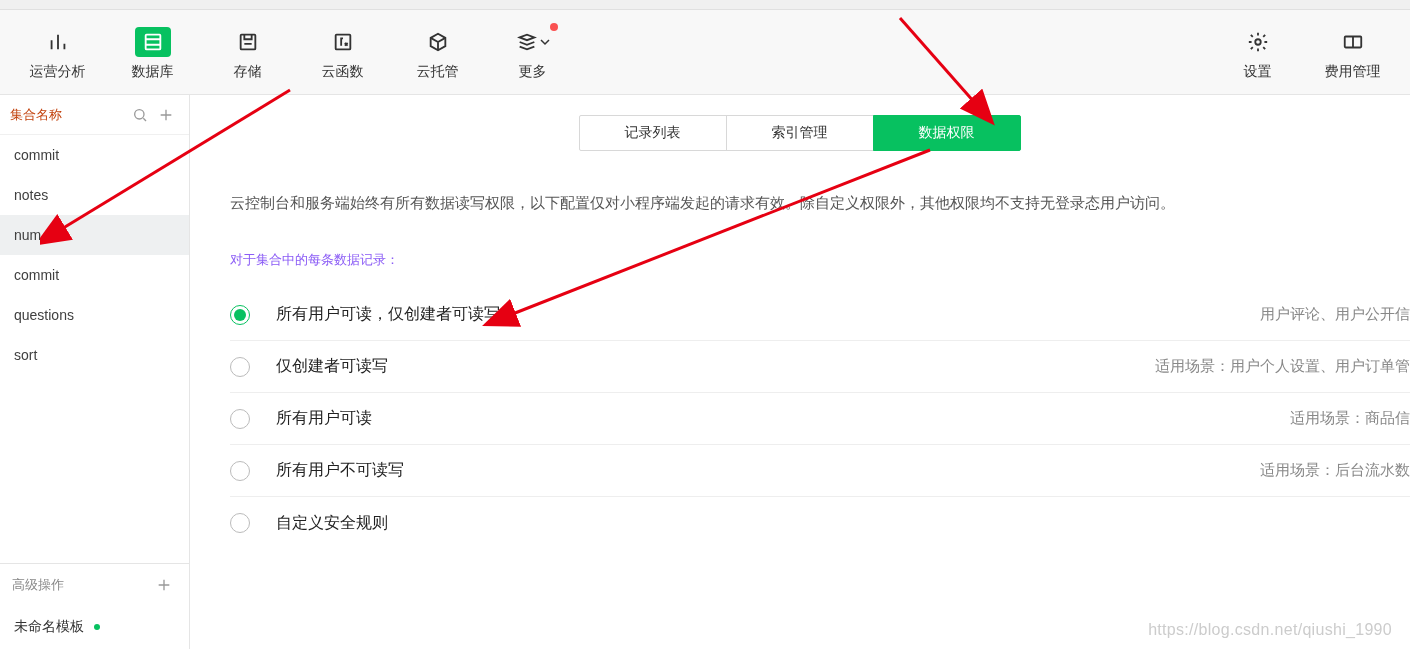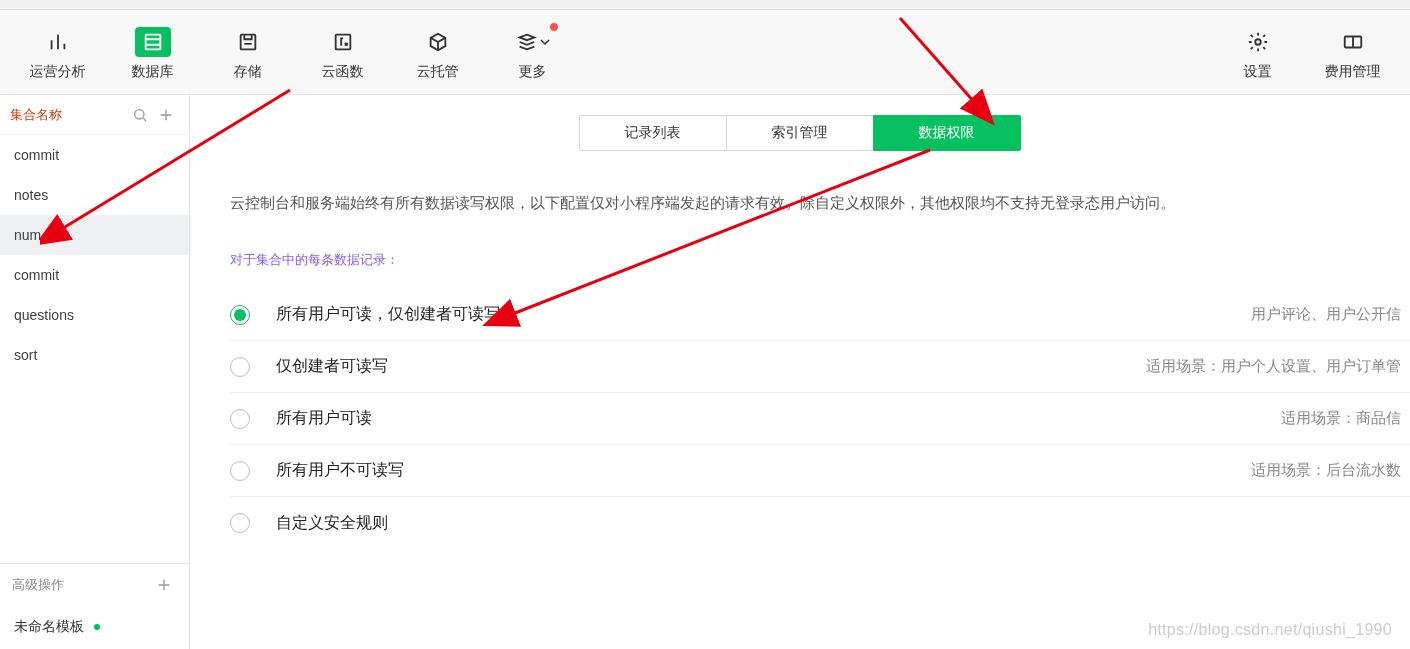--- a/index.html
+++ b/index.html
@@ -169,21 +169,21 @@
     position:relative;
     flex-shrink:0;
   }
   .radio.checked { border-color:#07c160; }
   .radio.checked:after {
     content:"";
     position:absolute; inset:3px;
     background:#07c160; border-radius:50%;
   }
   .option-label { font-size:16px; color:#222; flex:1; }
-  .option-hint { font-size:15px; color:#888; white-space:nowrap; padding-right:9px; }
+  .option-hint { font-size:15px; color:#888; white-space:nowrap; padding-right:0; }
 
   .watermark {
     position:absolute;
     bottom:10px; right:18px;
     color:#ccc;
     font-size:16px;
     letter-spacing:0.3px;
     pointer-events:none;
   }
 

